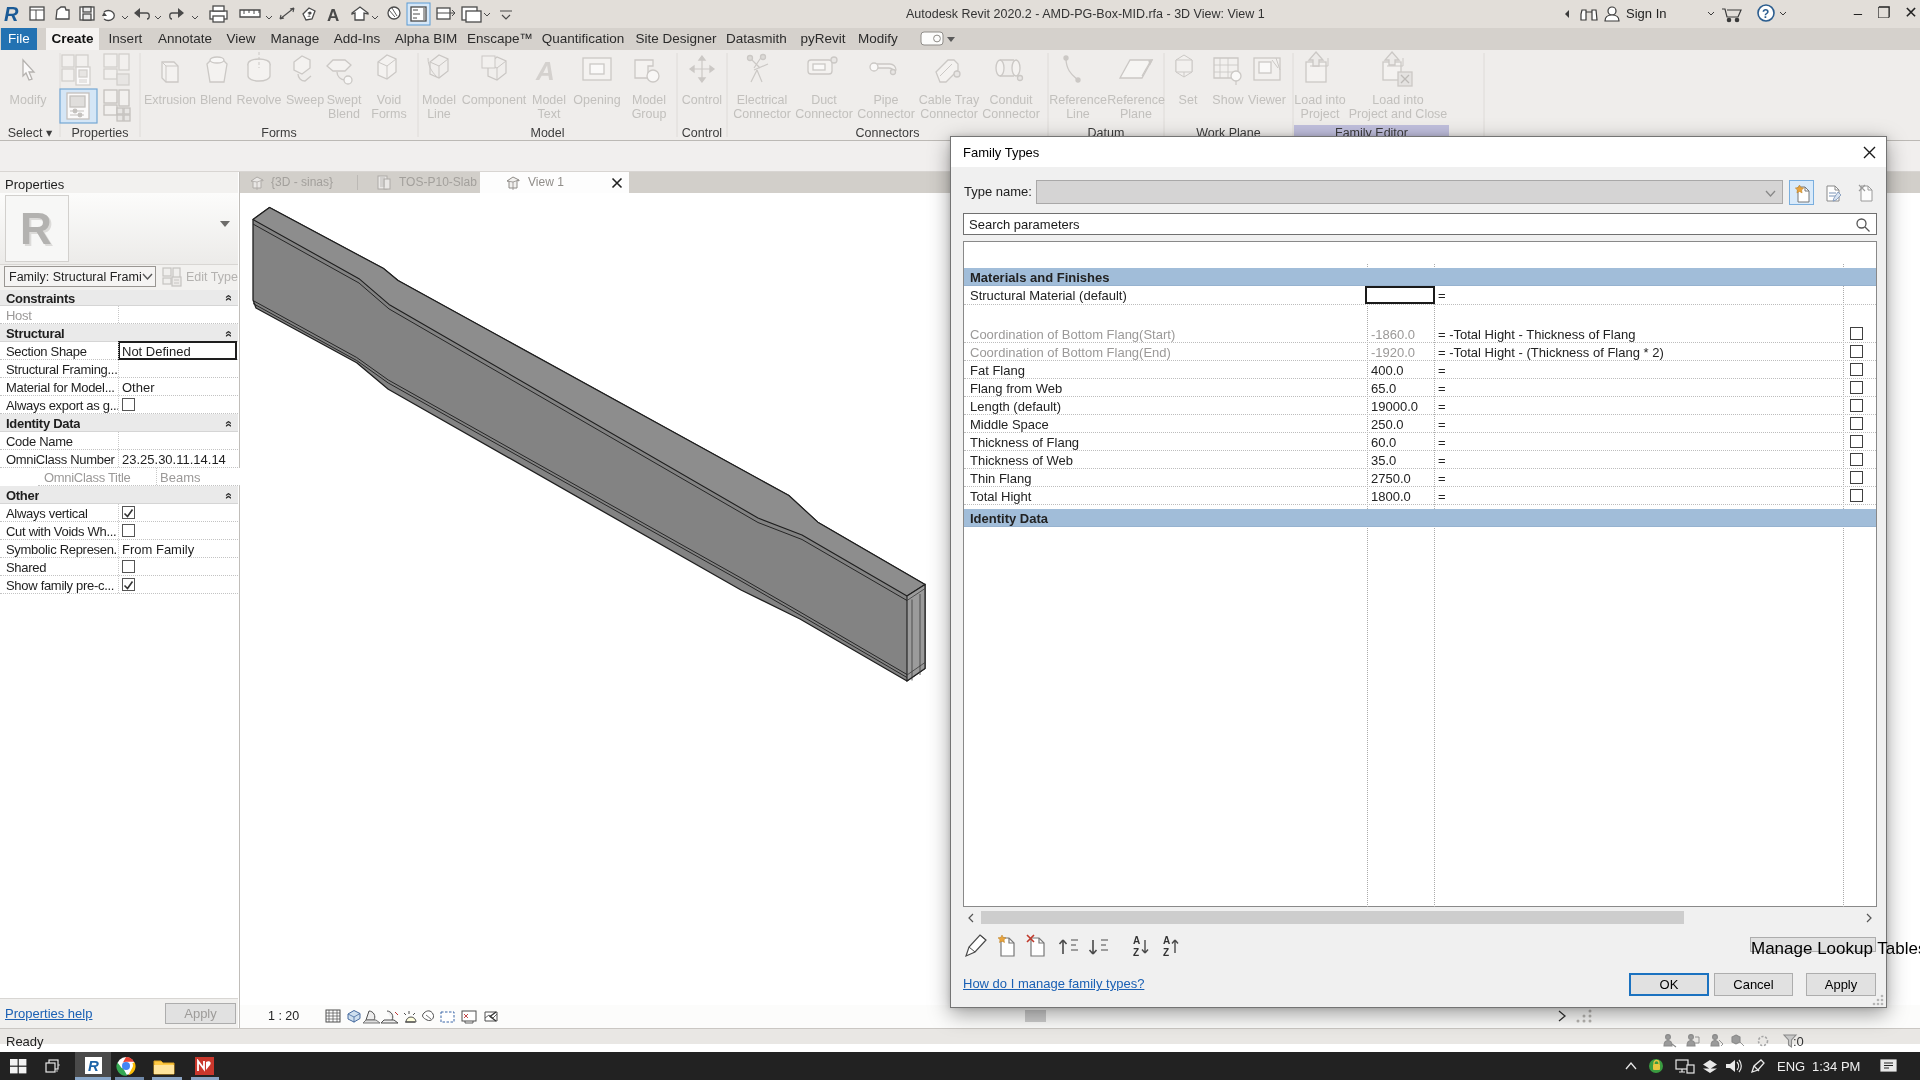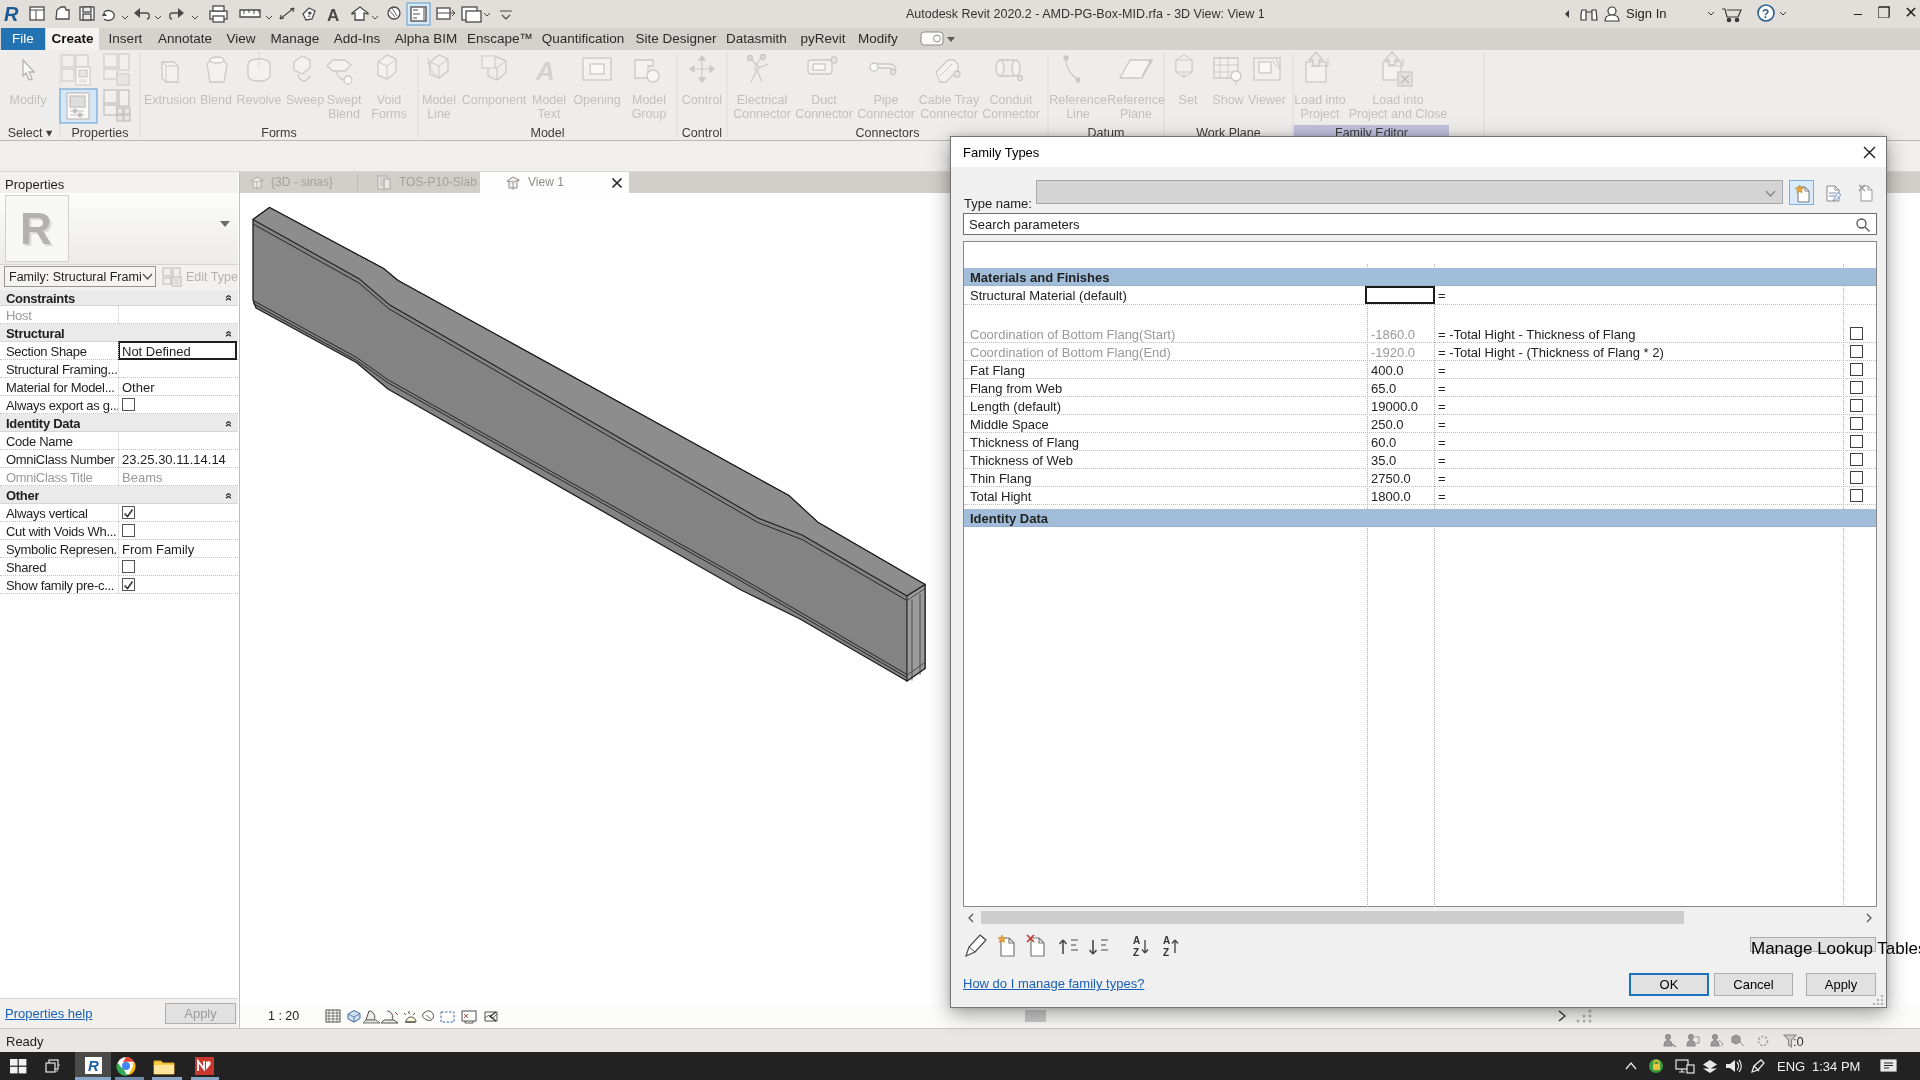--- a/index.html
+++ b/index.html
@@ -6,21 +6,21 @@
 html,body { width:1920px; height:1080px; overflow:hidden; }
 body { font-family:"Liberation Sans",sans-serif; position:relative; background:#fff; font-size:13px; color:#222; }
 .abs { position:absolute; }
 
 #titlebar { left:0; top:0; width:1920px; height:28px; background:#e2ded9; }
 #titletext { top:7px; left:906px; width:310px; text-align:center; font-size:12.5px; color:#333; white-space:nowrap; }
 .winbtn { top:0; width:30px; height:26px; text-align:center; line-height:26px; font-size:15px; color:#222; }
 
 #menubar { left:0; top:28px; width:1920px; height:22px; background:#d5d1cc; }
 .mtab { position:absolute; top:28px; height:22px; line-height:22px; text-align:center; font-size:13.5px; color:#2b2b2b; }
-#filetab { left:1px; width:44px; background:#2372b2; color:#fff; }
+#filetab { left:1px; width:36px; background:#2372b2; color:#fff; }
 #createtab { left:46px; width:53px; background:#f5f3f1; color:#111; font-weight:bold; }
 
 #ribbon { left:0; top:50px; width:1920px; height:91px; background:#efedeb; border-bottom:1px solid #bcb9b5; }
 .rlabel { position:absolute; top:125px; height:16px; line-height:16px; text-align:center; font-size:12.5px; color:#3c3c3c; white-space:nowrap; }
 .rbtn { position:absolute; text-align:center; color:#c2c0bd; font-size:12.5px; line-height:13.5px; white-space:nowrap; }
 
 #optionsbar { left:0; top:141px; width:1920px; height:31px; background:#f1efee; border-bottom:1px solid #d8d5d2; }
 
 #props { left:0; top:172px; width:240px; height:856px; background:#fff; border-right:1px solid #c0bdb9; }
 .prow { position:absolute; left:0; width:238px; height:18px; background:#fff; border-bottom:1px dotted #c3c3c3; font-size:13px; }
@@ -30,21 +30,21 @@
 .plabel { position:absolute; left:6px; top:2px; white-space:nowrap; overflow:hidden; color:#1e1e1e; max-width:112px; letter-spacing:-0.3px; }
 .pval { position:absolute; left:122px; top:2px; white-space:nowrap; color:#1e1e1e; }
 .pchev { position:absolute; right:6px; top:3px; font-size:12px; color:#333; transform:rotate(-90deg); }
 .pcheck { position:absolute; left:122px; top:2px; width:13px; height:13px; border:1px solid #555; background:#fff; }
 .gray { color:#9b9998;text-align:center; }
 
 #canvas { left:240px; top:172px; width:1680px; height:856px; background:#fff; }
 #tabbar { position:absolute; left:0; top:0; width:1680px; height:21px; background:#d2cfca; }
 .vtab { position:absolute; top:0; height:21px; font-size:12px; color:#a3a09c; }
 
-#statusbar { left:0; top:1028px; width:1920px; height:24px; background:#e9e7e4; border-top:1px solid #cac7c3; font-size:13px; color:#222; }
+#statusbar { left:0; top:1028px; width:1920px; height:16px; background:#e9e7e4; border-top:1px solid #cac7c3; font-size:13px; color:#222; }
 
 #taskbar { left:0; top:1052px; width:1920px; height:28px; background:#222222; }
 
 #dialog { left:950px; top:136px; width:937px; height:872px; background:#f0f0f0; border:1px solid #747474; box-shadow:0 6px 20px rgba(0,0,0,0.38), 0 0 5px rgba(0,0,0,0.15); }
 #dlgtitle { left:0; top:0; width:935px; height:30px; background:#fff; }
 .dbtn { position:absolute; height:23px; background:#e1e1e1; border:1px solid #adadad; text-align:center; font-size:13px; color:#000; }
 .frow { position:absolute; left:0; width:912px; height:18px; border-bottom:1px dotted #bdbdbd; font-size:13px; }
 .fgroup { background:#a1bdd9; border-bottom:1px solid #96b2cf; font-weight:bold; }
 .fcell { position:absolute; top:2px; white-space:nowrap; }
 .fcheck { position:absolute; left:886px; top:2px; width:13px; height:13px; border:1px solid #404040; background:#fff; }
@@ -390,21 +390,21 @@
       <span class="plabel">Identity Data</span>
       <span class="pchev">»</span>
     </div>
   <div class="prow" style="top:260px;">
       <span class="plabel">Code Name</span>
     </div>
   <div class="prow" style="top:278px;">
       <span class="plabel">OmniClass Number</span>
       <span class="pval">23.25.30.11.14.14</span>
     </div>
-  <div class="prow" style="top:296px;">
+  <div class="prow" style="top:296px;margin-left:38px;">
       <span class="plabel gray">OmniClass Title</span>
       <span class="pval gray">Beams</span>
     </div>
   <div class="prow pgroup" style="top:314px;">
       <span class="plabel">Other</span>
       <span class="pchev">»</span>
     </div>
   <div class="prow" style="top:332px;">
       <span class="plabel">Always vertical</span>
       <span class="pcheck"><svg width="11" height="11">
@@ -608,21 +608,21 @@
     </svg>
 </div>
 
 <div class="abs" id="dialog">
   <div class="abs" id="dlgtitle">
     <span style="position:absolute;left:12px;top:8px;font-size:13px;color:#000;">Family Types</span>
     <svg style="position:absolute;left:912px;top:9px" width="13" height="13" viewBox="0 0 13 13">
         <path d="M1 1l11 11m0-11L1 12" stroke="#1a1a1a" stroke-width="1.4"></path>
       </svg>
   </div>
-  <span style="position:absolute;left:13px;top:47px;font-size:13px;margin-top:12px;">Type name:</span>
+  <span style="position:absolute;left:13px;top:47px;font-size:13px;">Type name:</span>
   <div class="abs" style="left:85px;top:43px;width:747px;height:24px;background:#d5d4d4;border:1px solid #a9a8a8;">
     <svg style="position:absolute;right:6px;top:9px" width="11" height="8">
         <path d="M1 1l4.5 5L10 1" stroke="#888" fill="none" stroke-width="1.3"></path>
       </svg>
   </div>
   <div class="abs" style="left:838px;top:43px;width:25px;height:25px;background:#d9eafa;border:1px solid #79aede;">
     <svg style="position:absolute;left:4px;top:3px" width="17" height="19" viewBox="0 0 17 19">
         <path d="M4 3h7l4 4v11H4z" fill="#fff" stroke="#777" stroke-width="1"></path>
         <path d="M11 3v4h4" fill="none" stroke="#777"></path>
         <path d="M5.5 1l1.3 2.6 2.9.4-2.1 2 .5 2.9-2.6-1.4-2.6 1.4.5-2.9-2.1-2 2.9-.4z" fill="#e8a33d" stroke="#b97c1e" stroke-width="0.5"></path>

